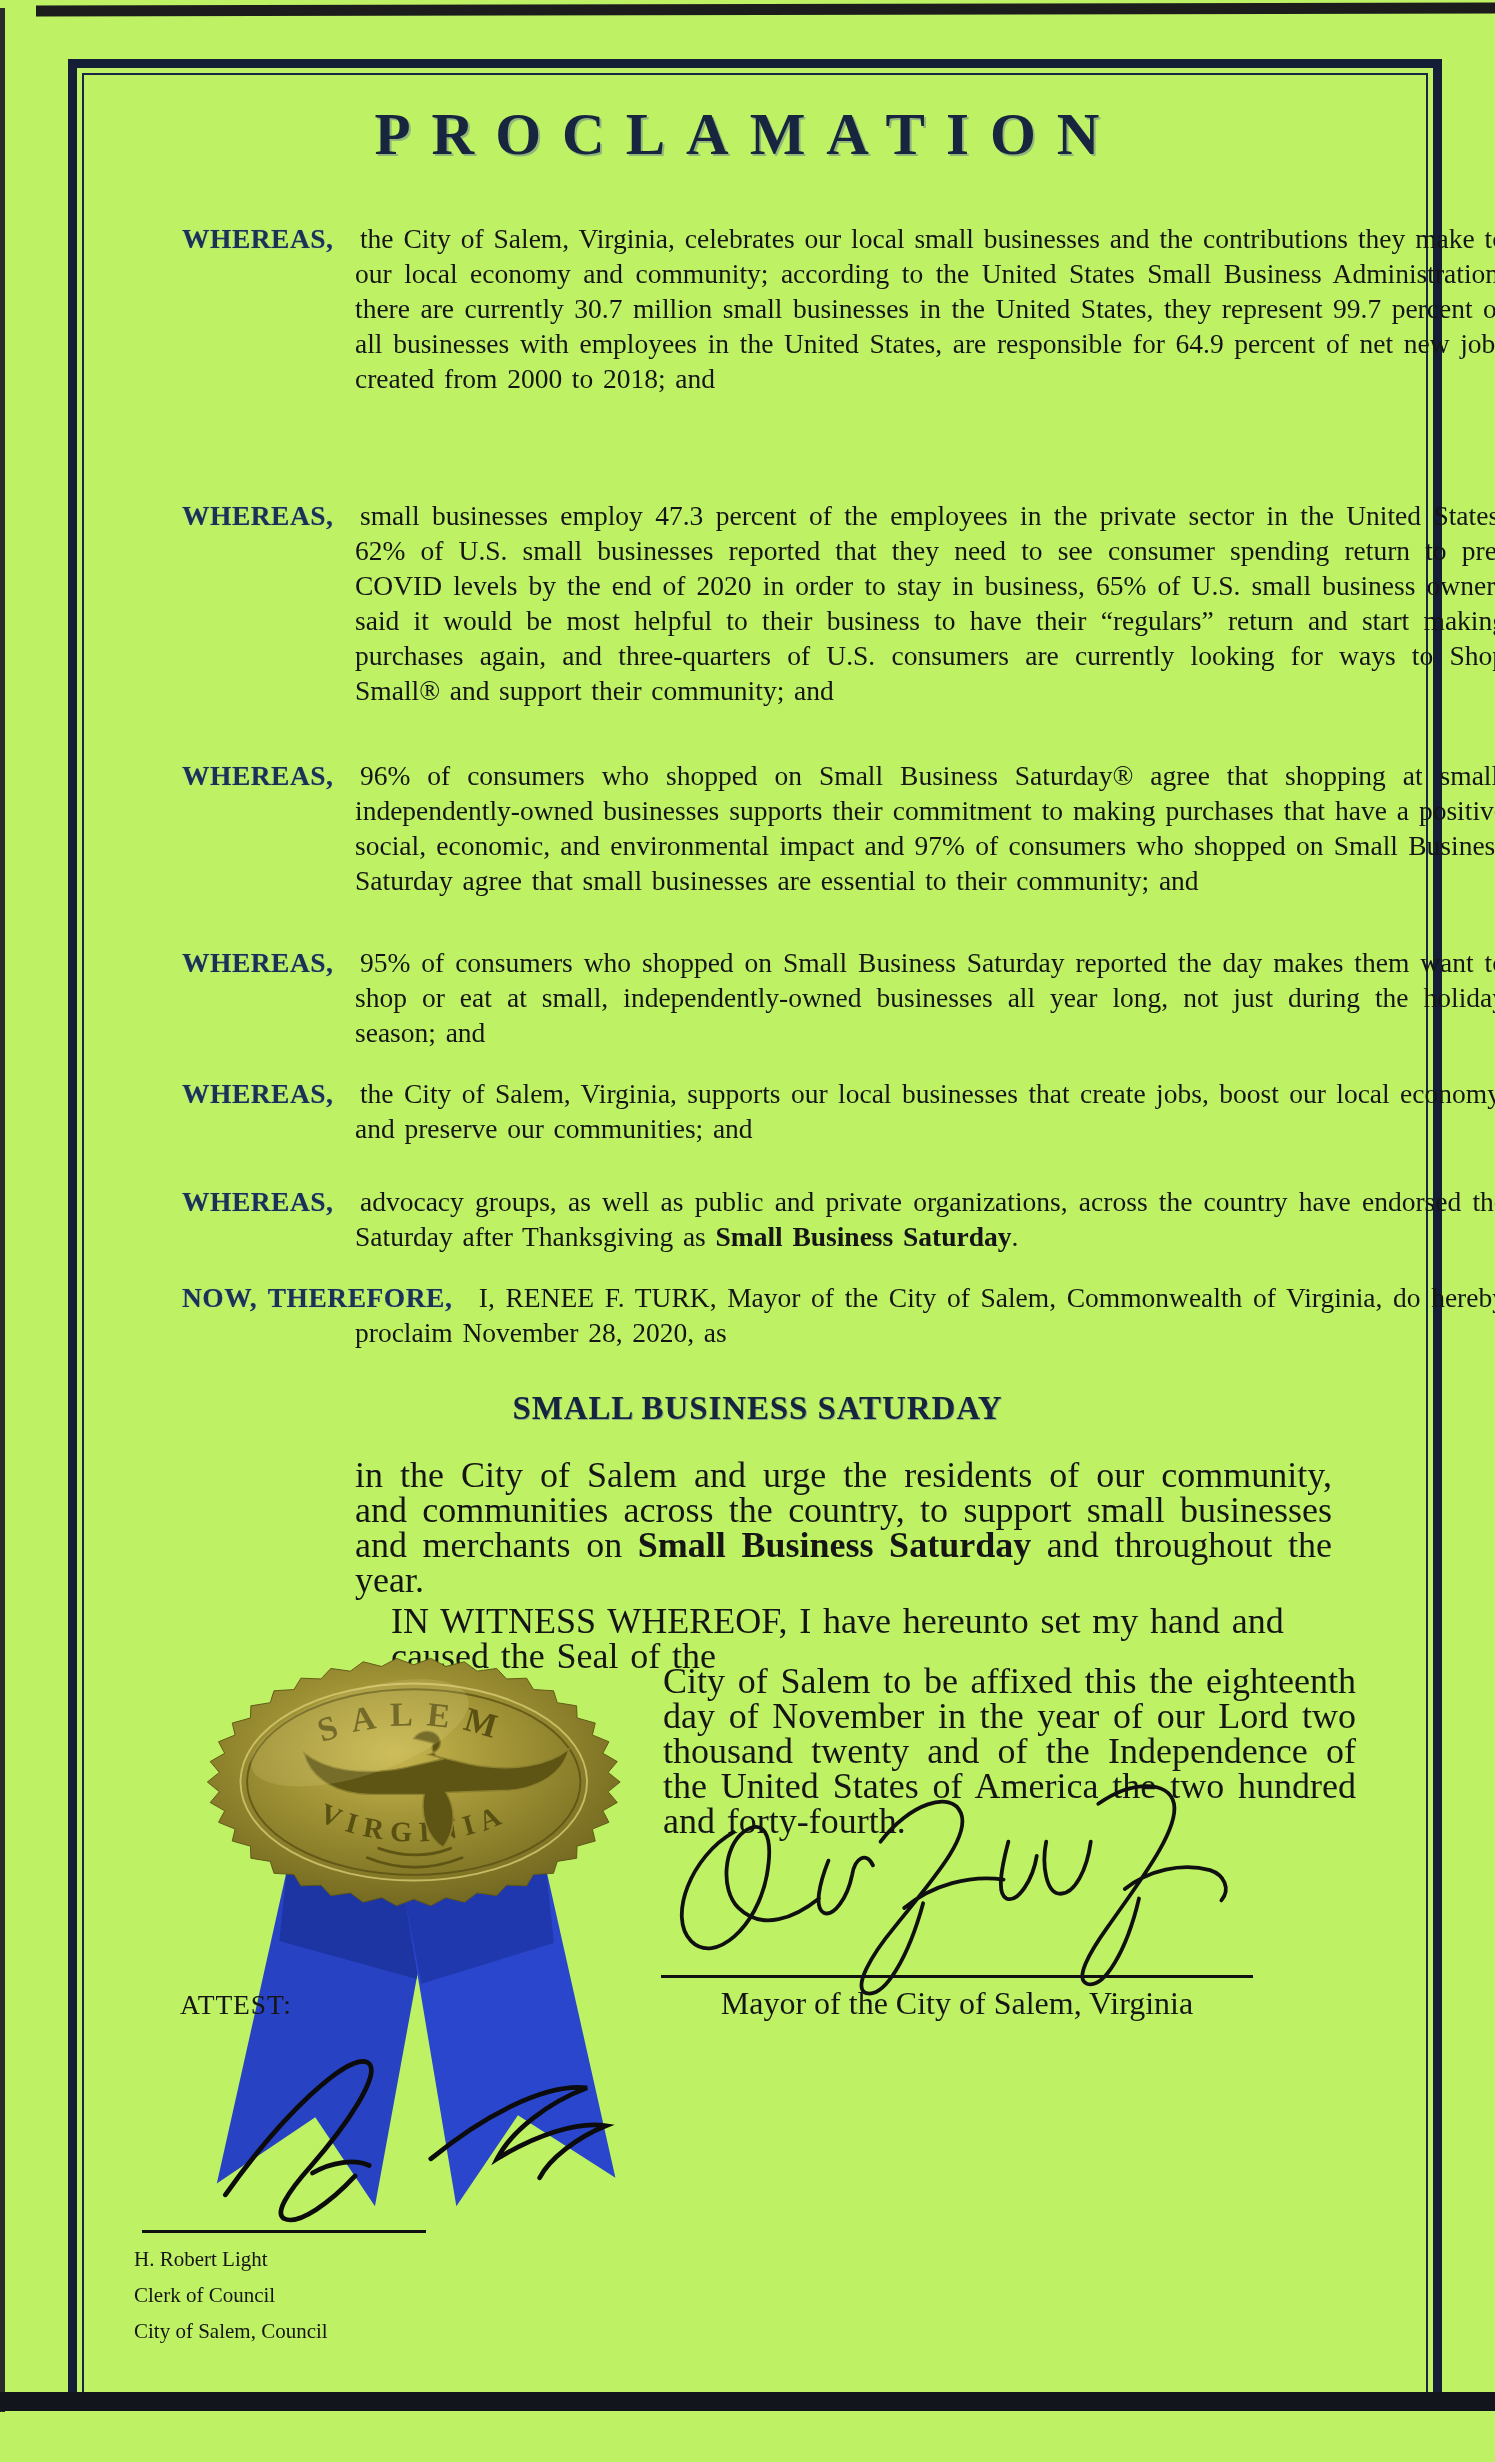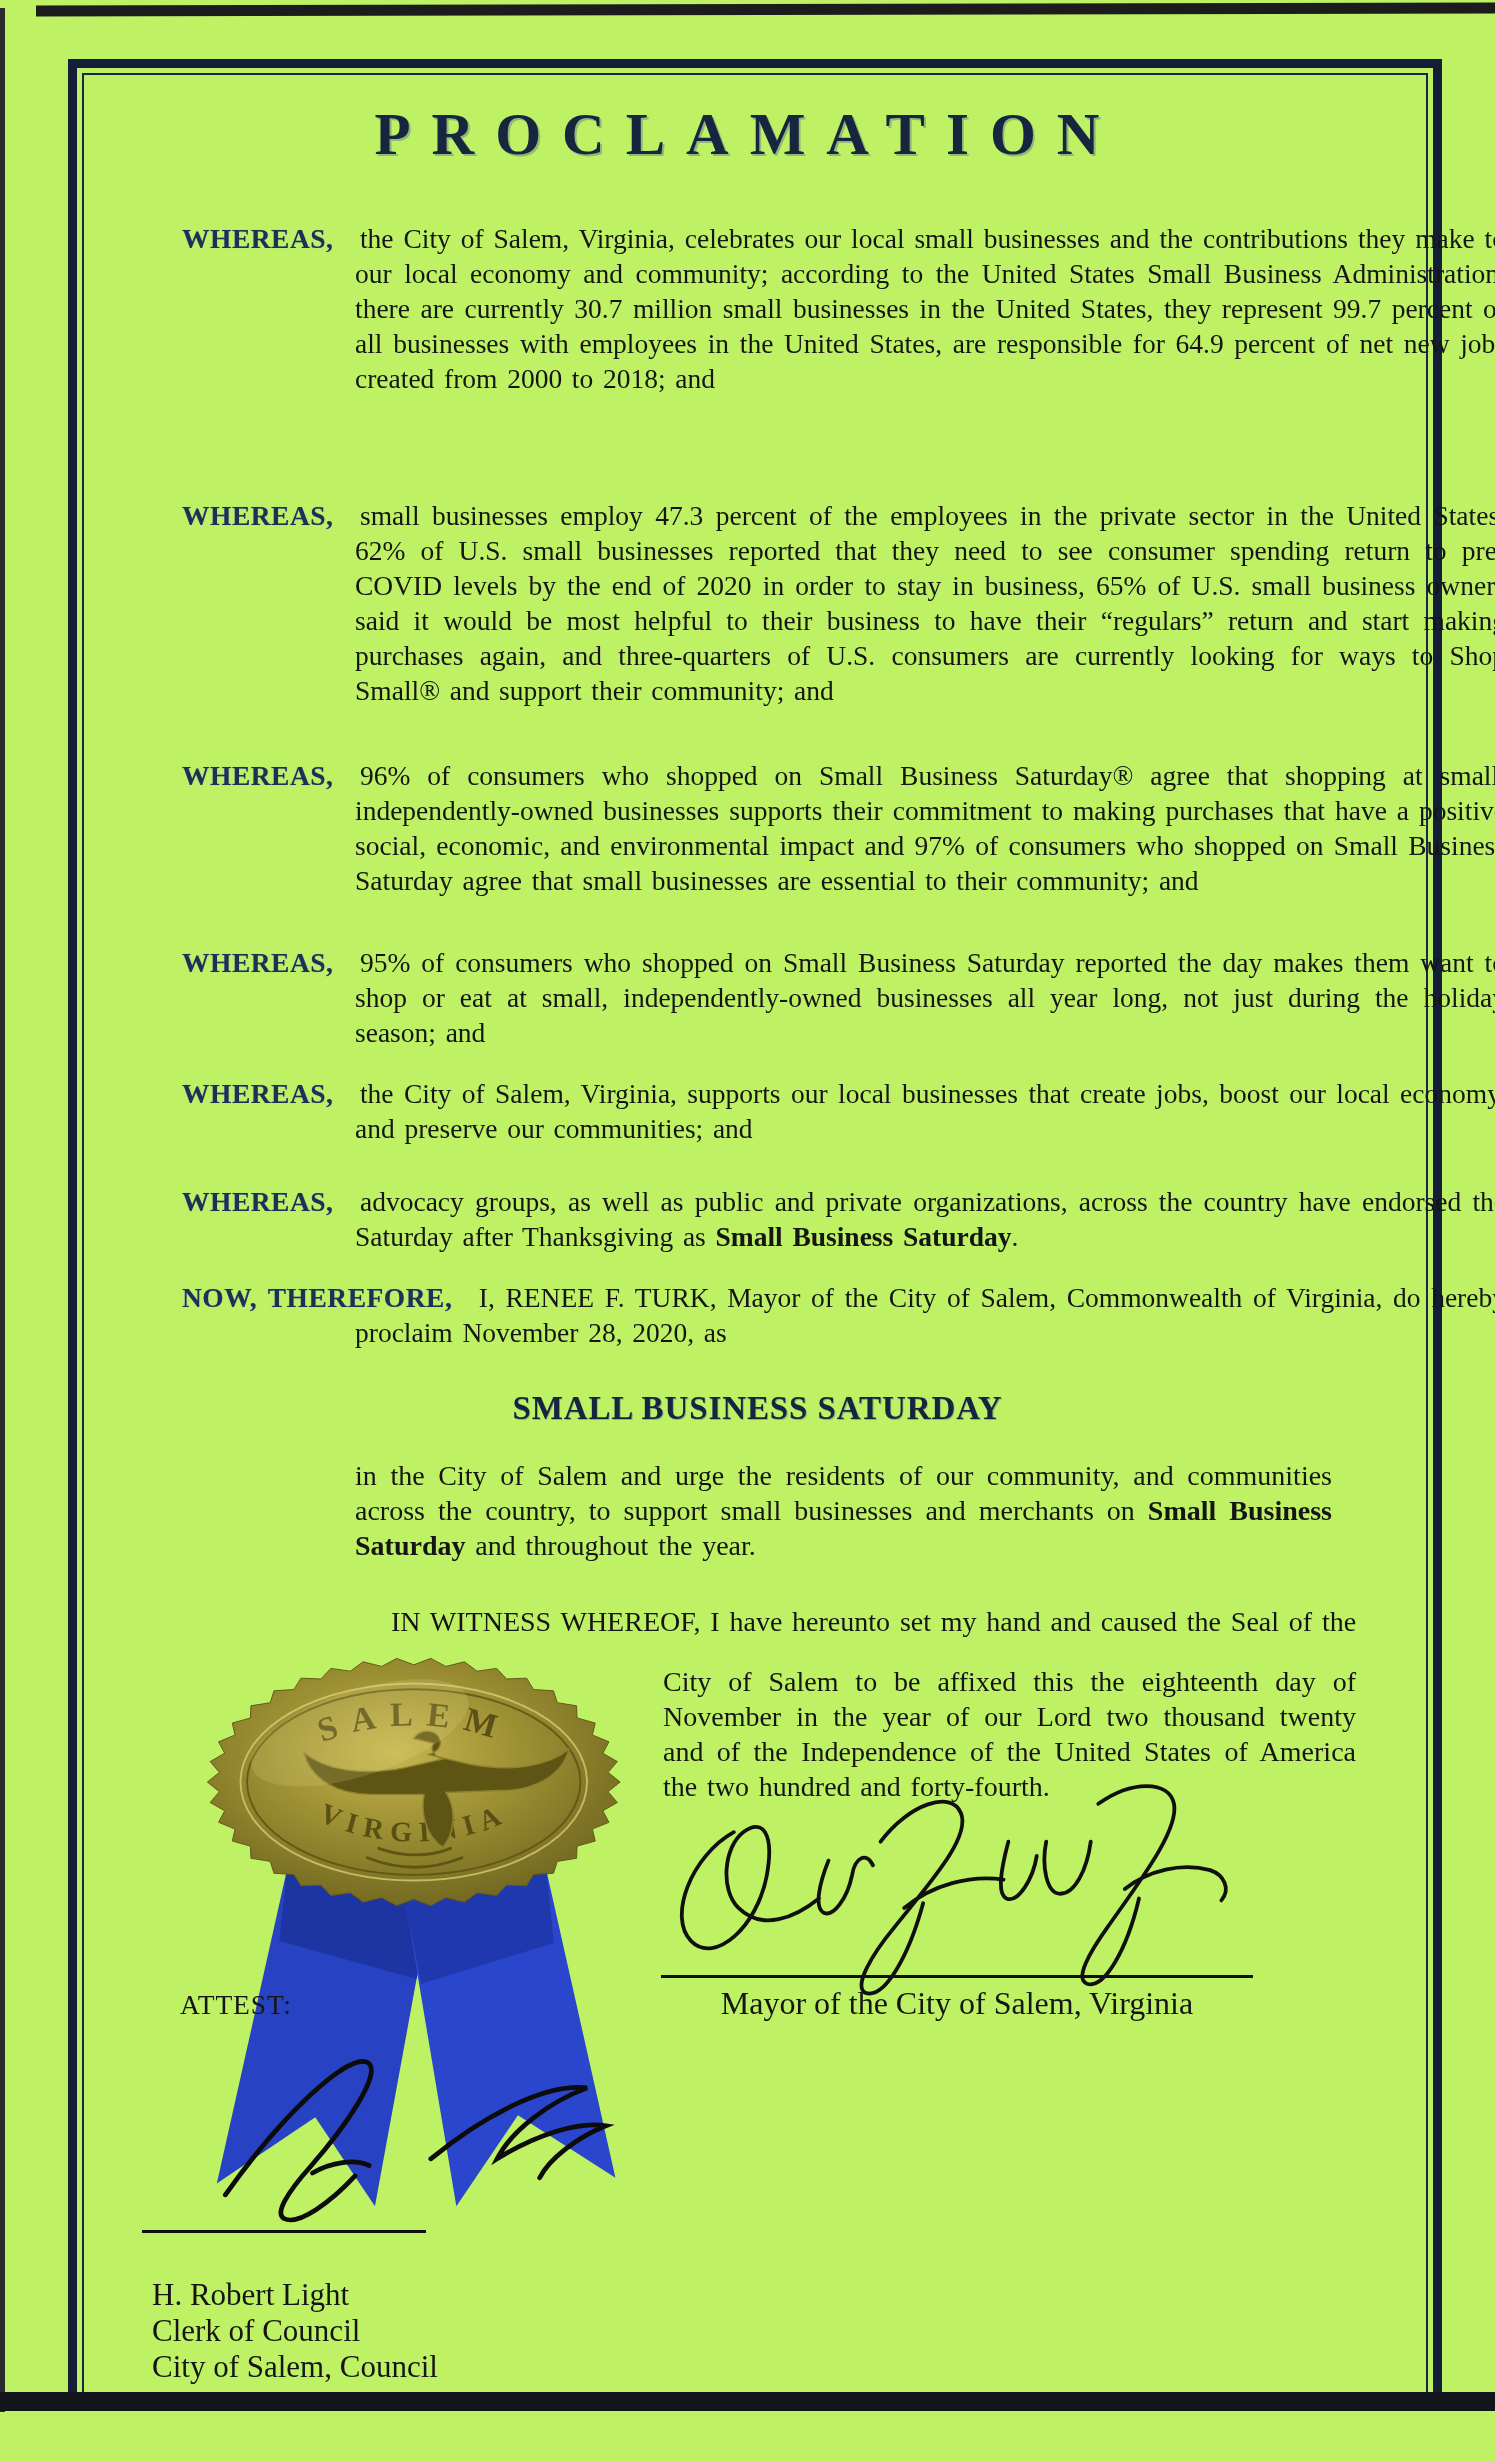--- a/index.html
+++ b/index.html
@@ -38,40 +38,40 @@
     font-weight:bold; color:#1d3152; letter-spacing:0.5px;
     text-shadow:0 0 0.9px #86a0c6; padding-right:26.5px;margin-top:17px;
   }
   .clause b, .para b{font-weight:bold;}
   .heading{
     position:absolute; left:0; top:1390px; width:1515px; text-align:center;
     font-size:33px; font-weight:bold; color:#16243e; letter-spacing:0.9px;
     text-shadow:0.9px 0.9px 0 rgba(90,110,150,.5);
   }
   .para{
-    position:absolute; font-size:28px; line-height:35px;
+    position:absolute; font-size:36px; line-height:35px;
     text-align:justify; word-spacing:2.8px;
   }
   .p-urge{left:355px; top:1458px; width:977px;}
   .p-witness-intro{left:355px; top:1604px; width:977px; text-align:left;margin-left:36px;}
   .p-witness-body{left:663px; top:1640px; width:693px;margin-top:24px;}
   .svg-layer{position:absolute; left:0; top:0; z-index:2; pointer-events:none;}
   .sig-rule{position:absolute; background:#111; height:2.8px; z-index:3;}
   .rule-mayor{left:661px; top:1975px; width:592px;}
   .rule-clerk{left:142px; top:2230px; width:284px;}
   .caption-mayor{
     position:absolute; left:661px; top:1985px; width:592px; text-align:center;
     font-size:32px; z-index:3;
   }
   .attest{
     position:absolute; left:180px; top:1989px; font-size:27.5px;
     letter-spacing:0.9px; z-index:3;font-family:Liberation Serif, serif;
   }
   .clerk-block{
-    position:absolute; left:152px; top:2241px; font-size:31px; line-height:36px; z-index:3;margin-top:36px;
+    position:absolute; left:134px; top:2241px; font-size:21px; line-height:36px; z-index:3;
   }
 </style>
 </head>
 <body>
 
 <div class="page">
 
   <div class="scan-band-top"></div>
   <div class="scan-edge-left"></div>
 

